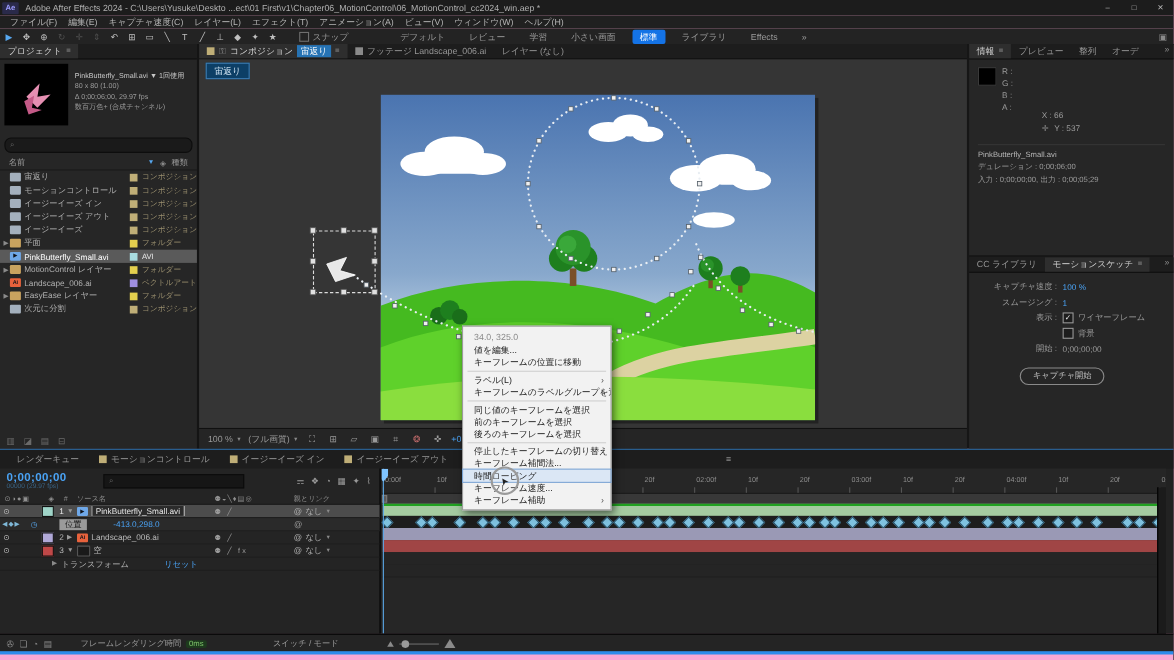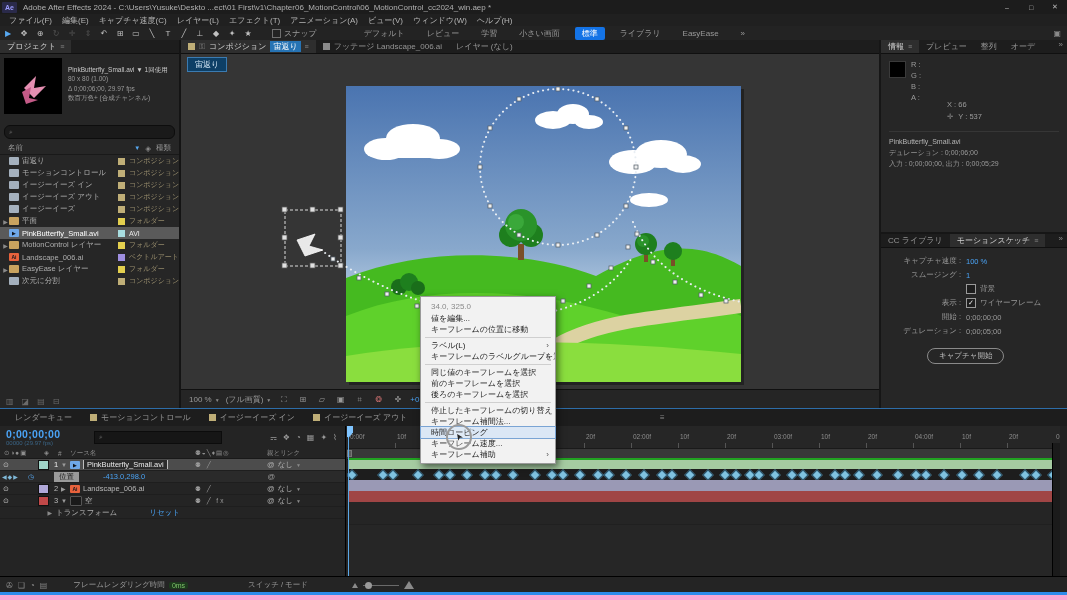--- a/index.html
+++ b/index.html
@@ -211,21 +211,21 @@
       <span class="cb"></span>
       <span>スナップ</span>
     </span>
     <div id="workspaces">
         <span class="ws">デフォルト</span>
         <span class="ws">レビュー</span>
         <span class="ws">学習</span>
         <span class="ws">小さい画面</span>
         <span class="ws active">標準</span>
         <span class="ws">ライブラリ</span>
-        <span class="ws">EasyEase</span>
+        <span class="ws">Effects</span>
         <span class="ws">»</span>
       </div>
     <span class="ws-search">▣</span>
   </div>
 
   <div class="main">
 
     <div class="project-panel">
       <div class="panel-tabs">
         <div class="ptab active">
@@ -543,36 +543,32 @@
         <div class="ms-content">
           <div class="ms-row">
               <span class="ms-label">キャプチャ速度 :</span>
               <span class="ms-val-blue">100 %</span>
             </div>
           <div class="ms-row">
               <span class="ms-label">スムージング :</span>
               <span class="ms-val-blue">1</span>
             </div>
           <div class="ms-row">
+              <span class="ms-label">表示 :</span>
+              <span class="chk">✓</span>
+              <span class="ms-val">ワイヤーフレーム</span>
+            </div>
+          <div class="ms-row">
               <span class="ms-label"></span>
               <span class="chk"></span>
               <span class="ms-val">背景</span>
             </div>
           <div class="ms-row">
-              <span class="ms-label">表示 :</span>
-              <span class="chk">✓</span>
-              <span class="ms-val">ワイヤーフレーム</span>
-            </div>
-          <div class="ms-row">
               <span class="ms-label">開始 :</span>
               <span class="ms-val">0;00;00;00</span>
-            </div>
-          <div class="ms-row">
-              <span class="ms-label">デュレーション :</span>
-              <span class="ms-val">0;00;05;00</span>
             </div>
           <div class="ms-btn">キャプチャ開始</div>
         </div>
       </div>
     </div>
   </div>
 
   <div class="timeline">
     <div class="tl-tabs" id="tl-tabs">
         <div class="tl-tab">

